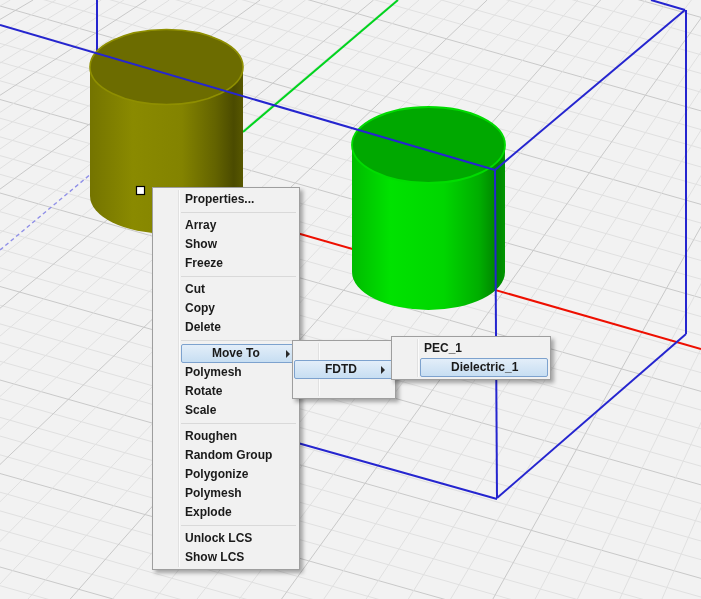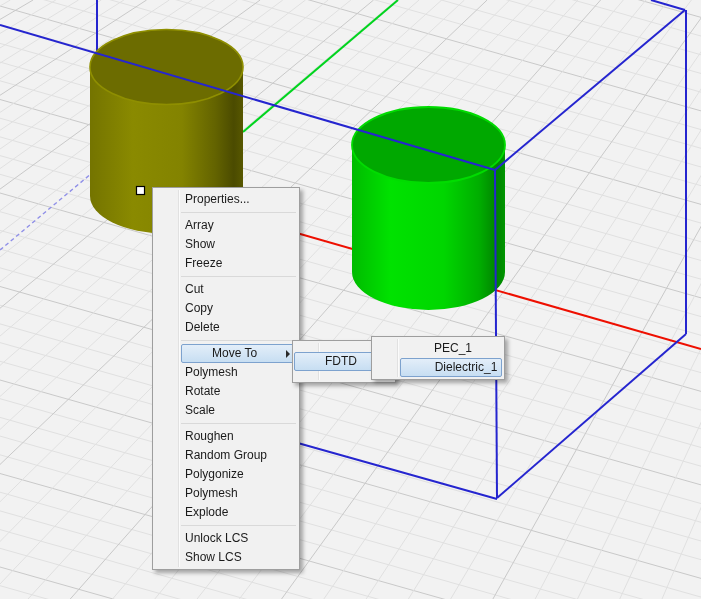--- a/index.html
+++ b/index.html
@@ -8,32 +8,32 @@
   #stage{position:relative;width:701px;height:599px;overflow:hidden;background:#f2f2f2;}
   #scene{position:absolute;left:0;top:0;display:block;}
 
   
   .menu{position:absolute;background:#f1f1f1;border:1px solid #9e9e9e;
         box-shadow:3px 3px 4px rgba(0,0,0,.32);
         font-size:12px;color:#1a1a1a;box-sizing:border-box;padding:2px 0;}
   .gutter{position:absolute;left:25px;top:2px;bottom:2px;width:1px;background:#e1e1e1;
           box-shadow:1px 0 0 #fbfbfb;}
   .mi{position:relative;height:19px;line-height:19px;padding-left:30px;margin:0 2px;
-      white-space:nowrap;cursor:default;box-sizing:border-box;}
+      white-space:nowrap;cursor:default;box-sizing:border-box;font-weight:bold;}
   .mi.hl{background:linear-gradient(#e3eef9,#c7def2);border:1px solid #7da2ce;
          border-radius:2px;line-height:17px;margin-left:28px;}
   .sep{height:1px;background:#d9d9d9;margin:3px 3px 3px 28px;}
   .arrow{position:absolute;right:6px;top:50%;margin-top:-4px;width:0;height:0;
          border-left:4px solid #2a2a2a;border-top:4px solid transparent;
          border-bottom:4px solid transparent;}
   #menu-main{left:152px;top:187px;width:148px;}
-  #menu-sub1{left:292px;top:340px;width:104px;padding:10px 0;}
+  #menu-sub1{left:292px;top:340px;width:104px;padding:18px 0;}
   #menu-sub1 .mi{margin:1px 1px;}
   #menu-sub1 .arrow{right:8px;}
-  #menu-sub2{left:371px;top:336px;width:134px;text-align:center;}
+  #menu-sub2{left:391px;top:336px;width:160px;}
 </style>
 </head>
 <body>
 
 <div id="stage">
 
   <svg id="scene" width="701" height="599" viewBox="0 0 701 599" xmlns="http://www.w3.org/2000/svg">
     <defs>
       <linearGradient id="oliveGrad" gradientUnits="userSpaceOnUse" x1="90" y1="0" x2="243" y2="0">
         <stop offset="0" stop-color="#747400"></stop>

